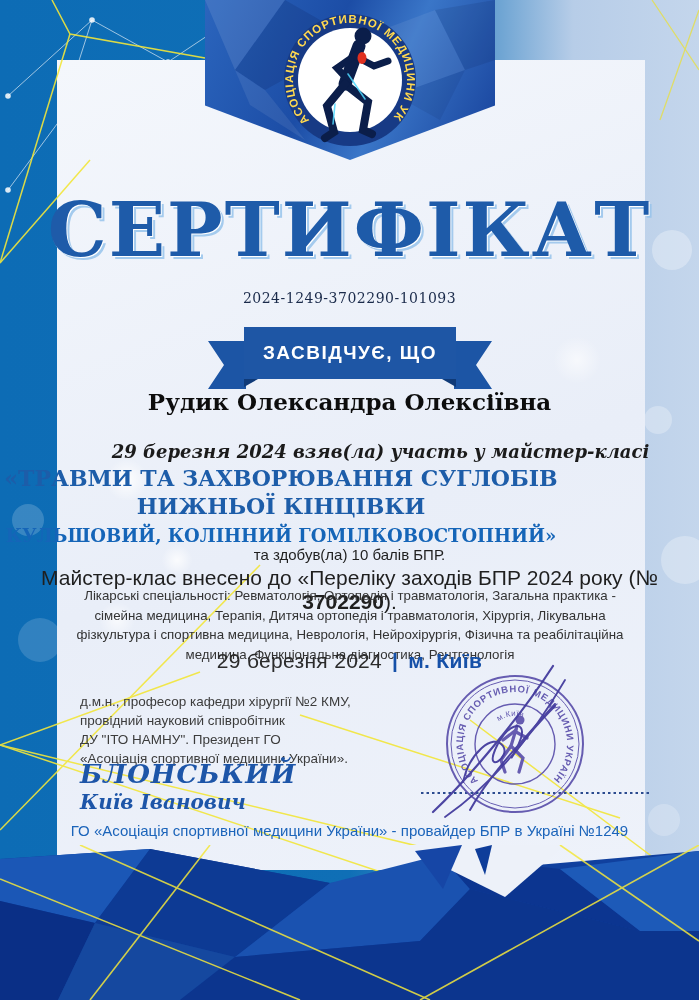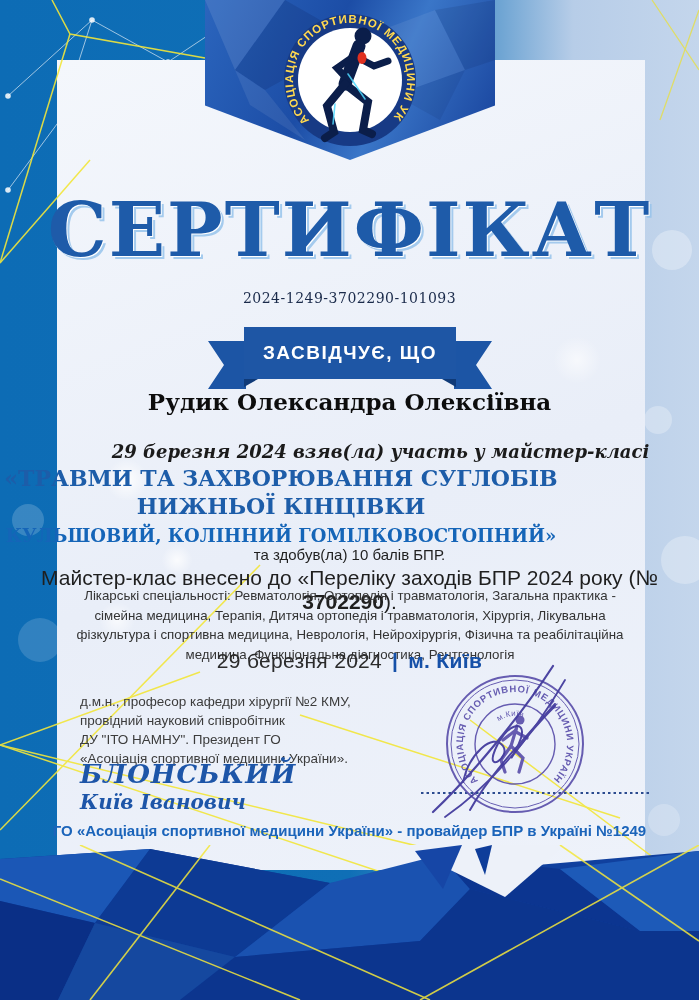--- a/index.html
+++ b/index.html
@@ -88,21 +88,21 @@
   }
   .givenname{
     left:80px;top:790px;font-family:"DejaVu Serif",serif;font-style:italic;font-weight:700;
     font-size:20px;color:#1d55a8;
   }
 
   .sig-area{left:415px;top:662px;}
 
   .provider{
     left:0;top:822px;width:699px;text-align:center;
-    font-size:15px;font-weight:700;color:#1b64ba;
+    font-size:15px;font-weight:400;color:#1b64ba;
   }
 
   .footer{left:0;top:845px;}
   .overlay{left:0;top:0;pointer-events:none;}
 </style>
 </head>
 <body>
 
 <div class="cert">
 

